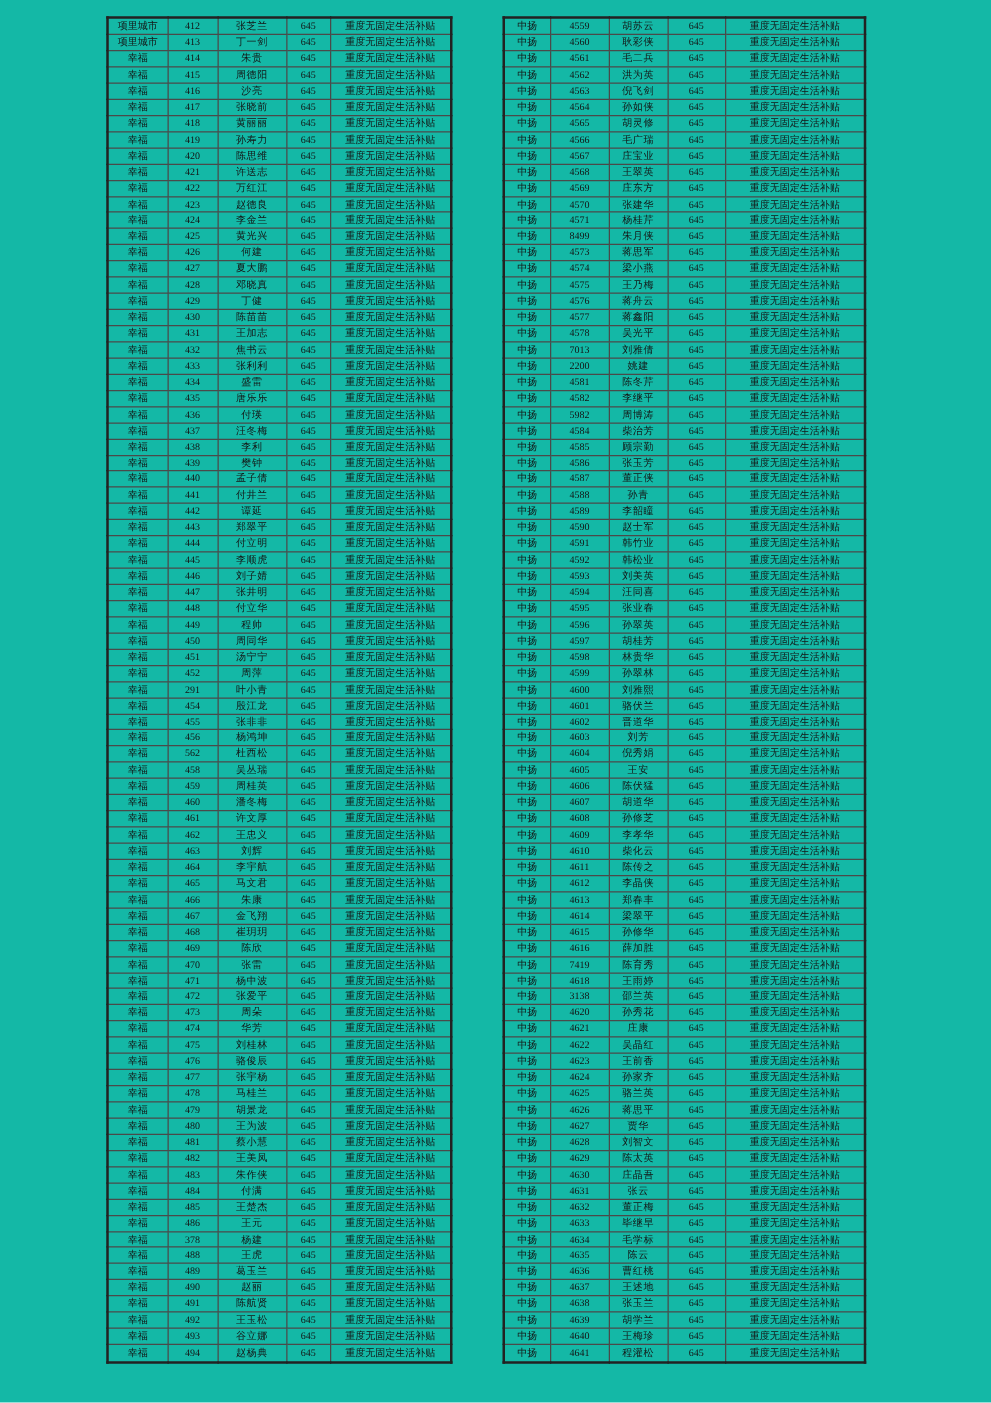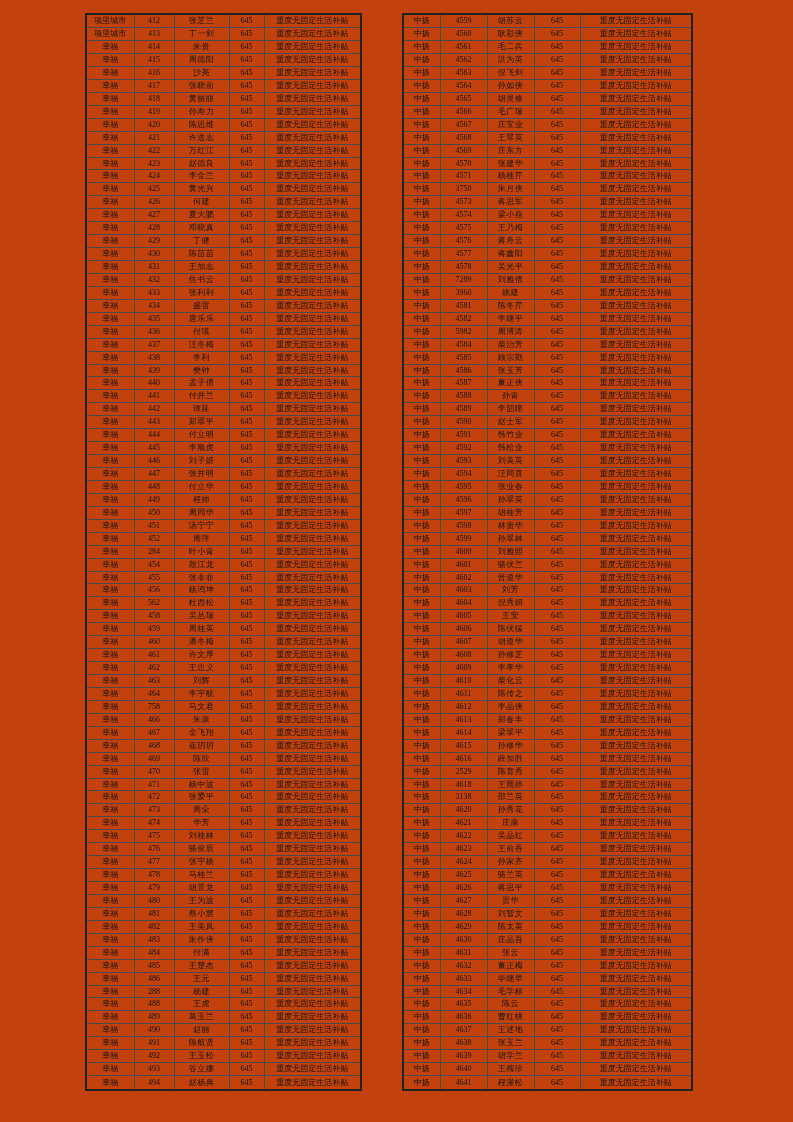--- a/index.html
+++ b/index.html
@@ -1,19 +1,19 @@
 <!DOCTYPE html>
 <html><head>
 <meta charset="utf-8">
 <style>
   html,body{margin:0;padding:0;background:#ffffff;}
   .page{
     position:relative;
     width:793px;height:1122px;
-    background:#c2410c;
+    background:#14b8a6;
     font-family:"Liberation Serif","DejaVu Serif",serif;
     overflow:hidden;
   }
   .table-wrap{position:absolute;}
   #wrap-0{left:85px;top:13px;width:275px;height:1078px;}
   #wrap-1{left:402px;top:13px;width:289px;height:1078px;border-radius:28px;}
   table.roster{
     border-collapse:collapse;
     table-layout:fixed;
     width:100%;height:100%;
@@ -340,21 +340,21 @@
           </tr>
           <tr>
             <td class="cell-region">幸福</td>
             <td class="cell-seq">452</td>
             <td class="cell-name">周萍</td>
             <td class="cell-amount">645</td>
             <td class="cell-subsidy">重度无固定生活补贴</td>
           </tr>
           <tr>
             <td class="cell-region">幸福</td>
-            <td class="cell-seq">284</td>
+            <td class="cell-seq">291</td>
             <td class="cell-name">叶小青</td>
             <td class="cell-amount">645</td>
             <td class="cell-subsidy">重度无固定生活补贴</td>
           </tr>
           <tr>
             <td class="cell-region">幸福</td>
             <td class="cell-seq">454</td>
             <td class="cell-name">殷江龙</td>
             <td class="cell-amount">645</td>
             <td class="cell-subsidy">重度无固定生活补贴</td>
@@ -424,21 +424,21 @@
           </tr>
           <tr>
             <td class="cell-region">幸福</td>
             <td class="cell-seq">464</td>
             <td class="cell-name">李宇航</td>
             <td class="cell-amount">645</td>
             <td class="cell-subsidy">重度无固定生活补贴</td>
           </tr>
           <tr>
             <td class="cell-region">幸福</td>
-            <td class="cell-seq">758</td>
+            <td class="cell-seq">465</td>
             <td class="cell-name">马文君</td>
             <td class="cell-amount">645</td>
             <td class="cell-subsidy">重度无固定生活补贴</td>
           </tr>
           <tr>
             <td class="cell-region">幸福</td>
             <td class="cell-seq">466</td>
             <td class="cell-name">朱康</td>
             <td class="cell-amount">645</td>
             <td class="cell-subsidy">重度无固定生活补贴</td>
@@ -578,21 +578,21 @@
           </tr>
           <tr>
             <td class="cell-region">幸福</td>
             <td class="cell-seq">486</td>
             <td class="cell-name">王元</td>
             <td class="cell-amount">645</td>
             <td class="cell-subsidy">重度无固定生活补贴</td>
           </tr>
           <tr>
             <td class="cell-region">幸福</td>
-            <td class="cell-seq">288</td>
+            <td class="cell-seq">378</td>
             <td class="cell-name">杨建</td>
             <td class="cell-amount">645</td>
             <td class="cell-subsidy">重度无固定生活补贴</td>
           </tr>
           <tr>
             <td class="cell-region">幸福</td>
             <td class="cell-seq">488</td>
             <td class="cell-name">王虎</td>
             <td class="cell-amount">645</td>
             <td class="cell-subsidy">重度无固定生活补贴</td>
@@ -738,21 +738,21 @@
           </tr>
           <tr>
             <td class="cell-region">中扬</td>
             <td class="cell-seq">4571</td>
             <td class="cell-name">杨桂芹</td>
             <td class="cell-amount">645</td>
             <td class="cell-subsidy">重度无固定生活补贴</td>
           </tr>
           <tr>
             <td class="cell-region">中扬</td>
-            <td class="cell-seq">3750</td>
+            <td class="cell-seq">8499</td>
             <td class="cell-name">朱月侠</td>
             <td class="cell-amount">645</td>
             <td class="cell-subsidy">重度无固定生活补贴</td>
           </tr>
           <tr>
             <td class="cell-region">中扬</td>
             <td class="cell-seq">4573</td>
             <td class="cell-name">蒋思军</td>
             <td class="cell-amount">645</td>
             <td class="cell-subsidy">重度无固定生活补贴</td>
@@ -787,28 +787,28 @@
           </tr>
           <tr>
             <td class="cell-region">中扬</td>
             <td class="cell-seq">4578</td>
             <td class="cell-name">吴光平</td>
             <td class="cell-amount">645</td>
             <td class="cell-subsidy">重度无固定生活补贴</td>
           </tr>
           <tr>
             <td class="cell-region">中扬</td>
-            <td class="cell-seq">7289</td>
+            <td class="cell-seq">7013</td>
             <td class="cell-name">刘雅倩</td>
             <td class="cell-amount">645</td>
             <td class="cell-subsidy">重度无固定生活补贴</td>
           </tr>
           <tr>
             <td class="cell-region">中扬</td>
-            <td class="cell-seq">3960</td>
+            <td class="cell-seq">2200</td>
             <td class="cell-name">姚建</td>
             <td class="cell-amount">645</td>
             <td class="cell-subsidy">重度无固定生活补贴</td>
           </tr>
           <tr>
             <td class="cell-region">中扬</td>
             <td class="cell-seq">4581</td>
             <td class="cell-name">陈冬芹</td>
             <td class="cell-amount">645</td>
             <td class="cell-subsidy">重度无固定生活补贴</td>
@@ -1053,21 +1053,21 @@
           </tr>
           <tr>
             <td class="cell-region">中扬</td>
             <td class="cell-seq">4616</td>
             <td class="cell-name">薛加胜</td>
             <td class="cell-amount">645</td>
             <td class="cell-subsidy">重度无固定生活补贴</td>
           </tr>
           <tr>
             <td class="cell-region">中扬</td>
-            <td class="cell-seq">2529</td>
+            <td class="cell-seq">7419</td>
             <td class="cell-name">陈育秀</td>
             <td class="cell-amount">645</td>
             <td class="cell-subsidy">重度无固定生活补贴</td>
           </tr>
           <tr>
             <td class="cell-region">中扬</td>
             <td class="cell-seq">4618</td>
             <td class="cell-name">王雨婷</td>
             <td class="cell-amount">645</td>
             <td class="cell-subsidy">重度无固定生活补贴</td>

